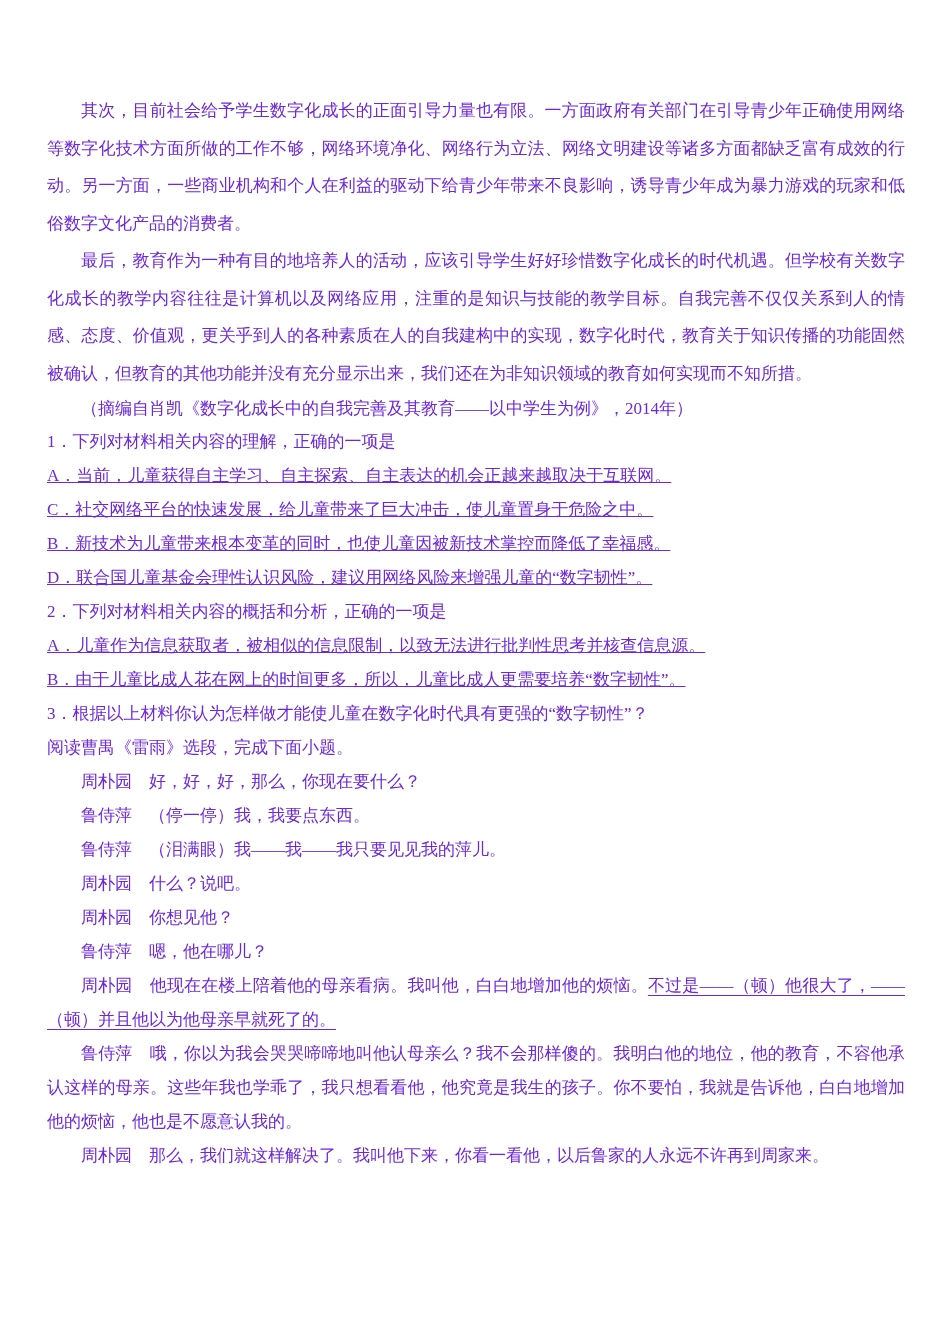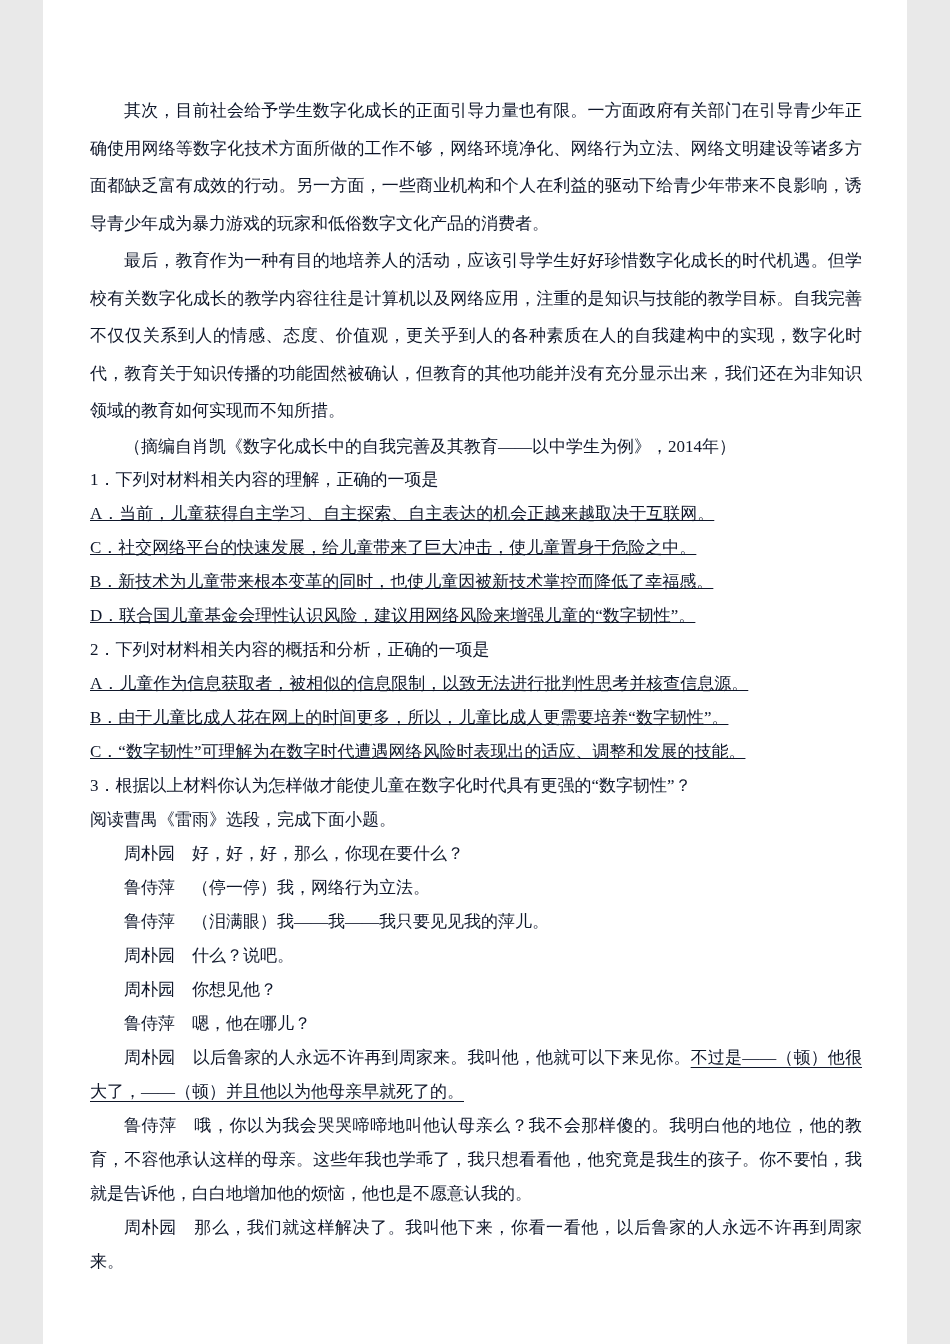--- a/index.html
+++ b/index.html
@@ -1,26 +1,26 @@
 <!DOCTYPE html>
 <html><head>
 <meta charset="utf-8">
 <style>
   * { box-sizing: border-box; }
   html, body { margin: 0; padding: 0; background: #e9e9e9; }
   .page {
     position: relative;
-    width: 864px;
+    width: 950px;
     height: 1344px;
     margin: 0 auto;
     background: #ffffff;
     padding: 92px 45px 0 47px;
     font-family: "Liberation Serif", "DejaVu Serif", serif;
     font-size: 17px;
-    color: #0f172a;
+    color: #6d28d9;
     overflow: hidden;
   }
   .doc-body { width: 100%; }
   p.para {
     margin: 0;
     padding: 0;
     text-align: justify;
     word-break: break-all;
   }
   p.body      { line-height: 37.5px; text-indent: 2em; }
@@ -40,26 +40,25 @@
       <p class="para body"><span>最后，教育作为一种有目的地培养人的活动，应该引导学生好好珍惜数字化成长的时代机遇。但学校有关数字化成长的教学内容往往是计算机以及网络应用，注重的是知识与技能的教学目标。自我完善不仅仅关系到人的情感、态度、价值观，更关乎到人的各种素质在人的自我建构中的实现，数字化时代，教育关于知识传播的功能固然被确认，但教育的其他功能并没有充分显示出来，我们还在为非知识领域的教育如何实现而不知所措。</span></p>
       <p class="para citation"><span>（摘编自肖凯《数字化成长中的自我完善及其教育——以中学生为例》，2014年）</span></p>
       <p class="para question"><span>1．下列对材料相关内容的理解，正确的一项是</span></p>
       <p class="para option"><span>A．当前，儿童获得自主学习、自主探索、自主表达的机会正越来越取决于互联网。</span></p>
       <p class="para option"><span>C．社交网络平台的快速发展，给儿童带来了巨大冲击，使儿童置身于危险之中。</span></p>
       <p class="para option"><span>B．新技术为儿童带来根本变革的同时，也使儿童因被新技术掌控而降低了幸福感。</span></p>
       <p class="para option"><span>D．联合国儿童基金会理性认识风险，建议用网络风险来增强儿童的“数字韧性”。</span></p>
       <p class="para question"><span>2．下列对材料相关内容的概括和分析，正确的一项是</span></p>
       <p class="para option"><span>A．儿童作为信息获取者，被相似的信息限制，以致无法进行批判性思考并核查信息源。</span></p>
       <p class="para option"><span>B．由于儿童比成人花在网上的时间更多，所以，儿童比成人更需要培养“数字韧性”。</span></p>
-      <p class="para option"><span>C．“数字韧性”可理解为在数字时代遭遇网络风险时表现出的适应、调整和发展的技能。</span></p>
       <p class="para question"><span>3．根据以上材料你认为怎样做才能使儿童在数字化时代具有更强的“数字韧性”？</span></p>
       <p class="para instruction"><span>阅读曹禺《雷雨》选段，完成下面小题。</span></p>
       <p class="para dialog"><span>周朴园　好，好，好，那么，你现在要什么？</span></p>
-      <p class="para dialog"><span>鲁侍萍　（停一停）我，网络行为立法。</span></p>
+      <p class="para dialog"><span>鲁侍萍　（停一停）我，我要点东西。</span></p>
       <p class="para dialog"><span>鲁侍萍　（泪满眼）我——我——我只要见见我的萍儿。</span></p>
       <p class="para dialog"><span>周朴园　什么？说吧。</span></p>
       <p class="para dialog"><span>周朴园　你想见他？</span></p>
       <p class="para dialog"><span>鲁侍萍　嗯，他在哪儿？</span></p>
-      <p class="para dialog"><span>周朴园　以后鲁家的人永远不许再到周家来。我叫他，他就可以下来见你。</span><span class="u">不过是——（顿）他很大了，——（顿）并且他以为他母亲早就死了的。</span></p>
+      <p class="para dialog"><span>周朴园　他现在在楼上陪着他的母亲看病。我叫他，白白地增加他的烦恼。</span><span class="u">不过是——（顿）他很大了，——（顿）并且他以为他母亲早就死了的。</span></p>
       <p class="para dialog"><span>鲁侍萍　哦，你以为我会哭哭啼啼地叫他认母亲么？我不会那样傻的。我明白他的地位，他的教育，不容他承认这样的母亲。这些年我也学乖了，我只想看看他，他究竟是我生的孩子。你不要怕，我就是告诉他，白白地增加他的烦恼，他也是不愿意认我的。</span></p>
       <p class="para dialog"><span>周朴园　那么，我们就这样解决了。我叫他下来，你看一看他，以后鲁家的人永远不许再到周家来。</span></p>
     </div>
 </div>
 
 </body></html>

